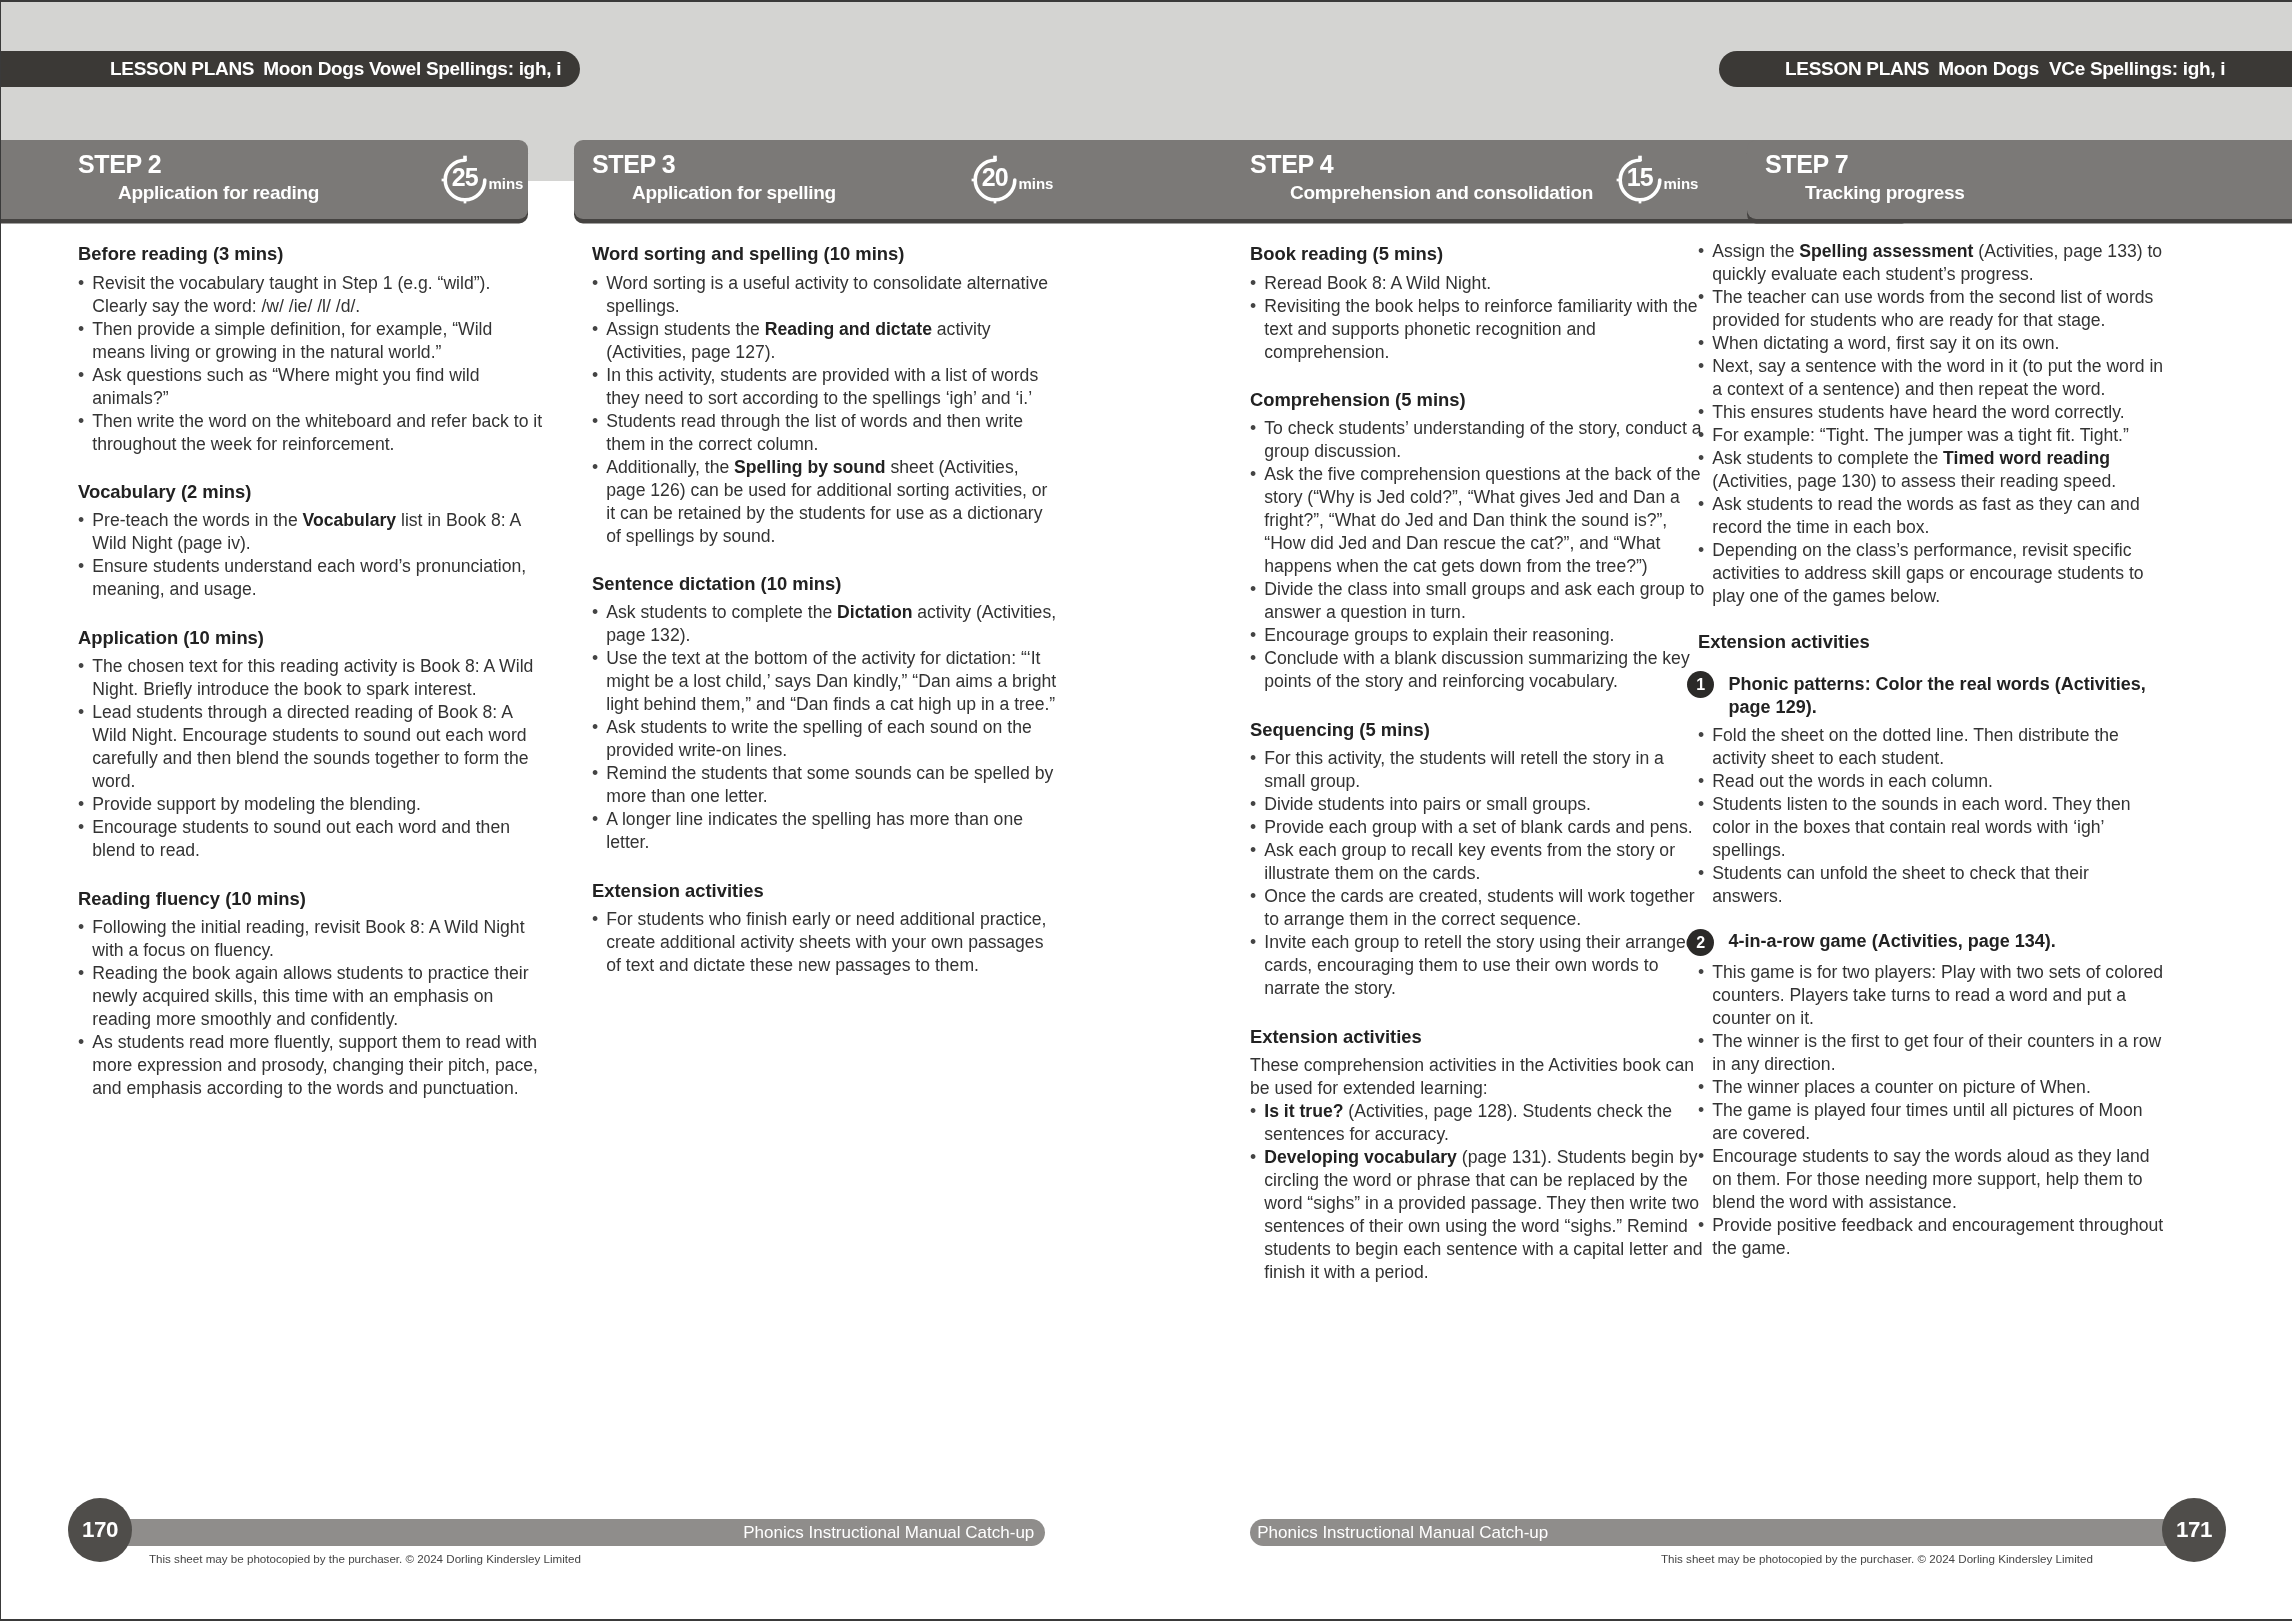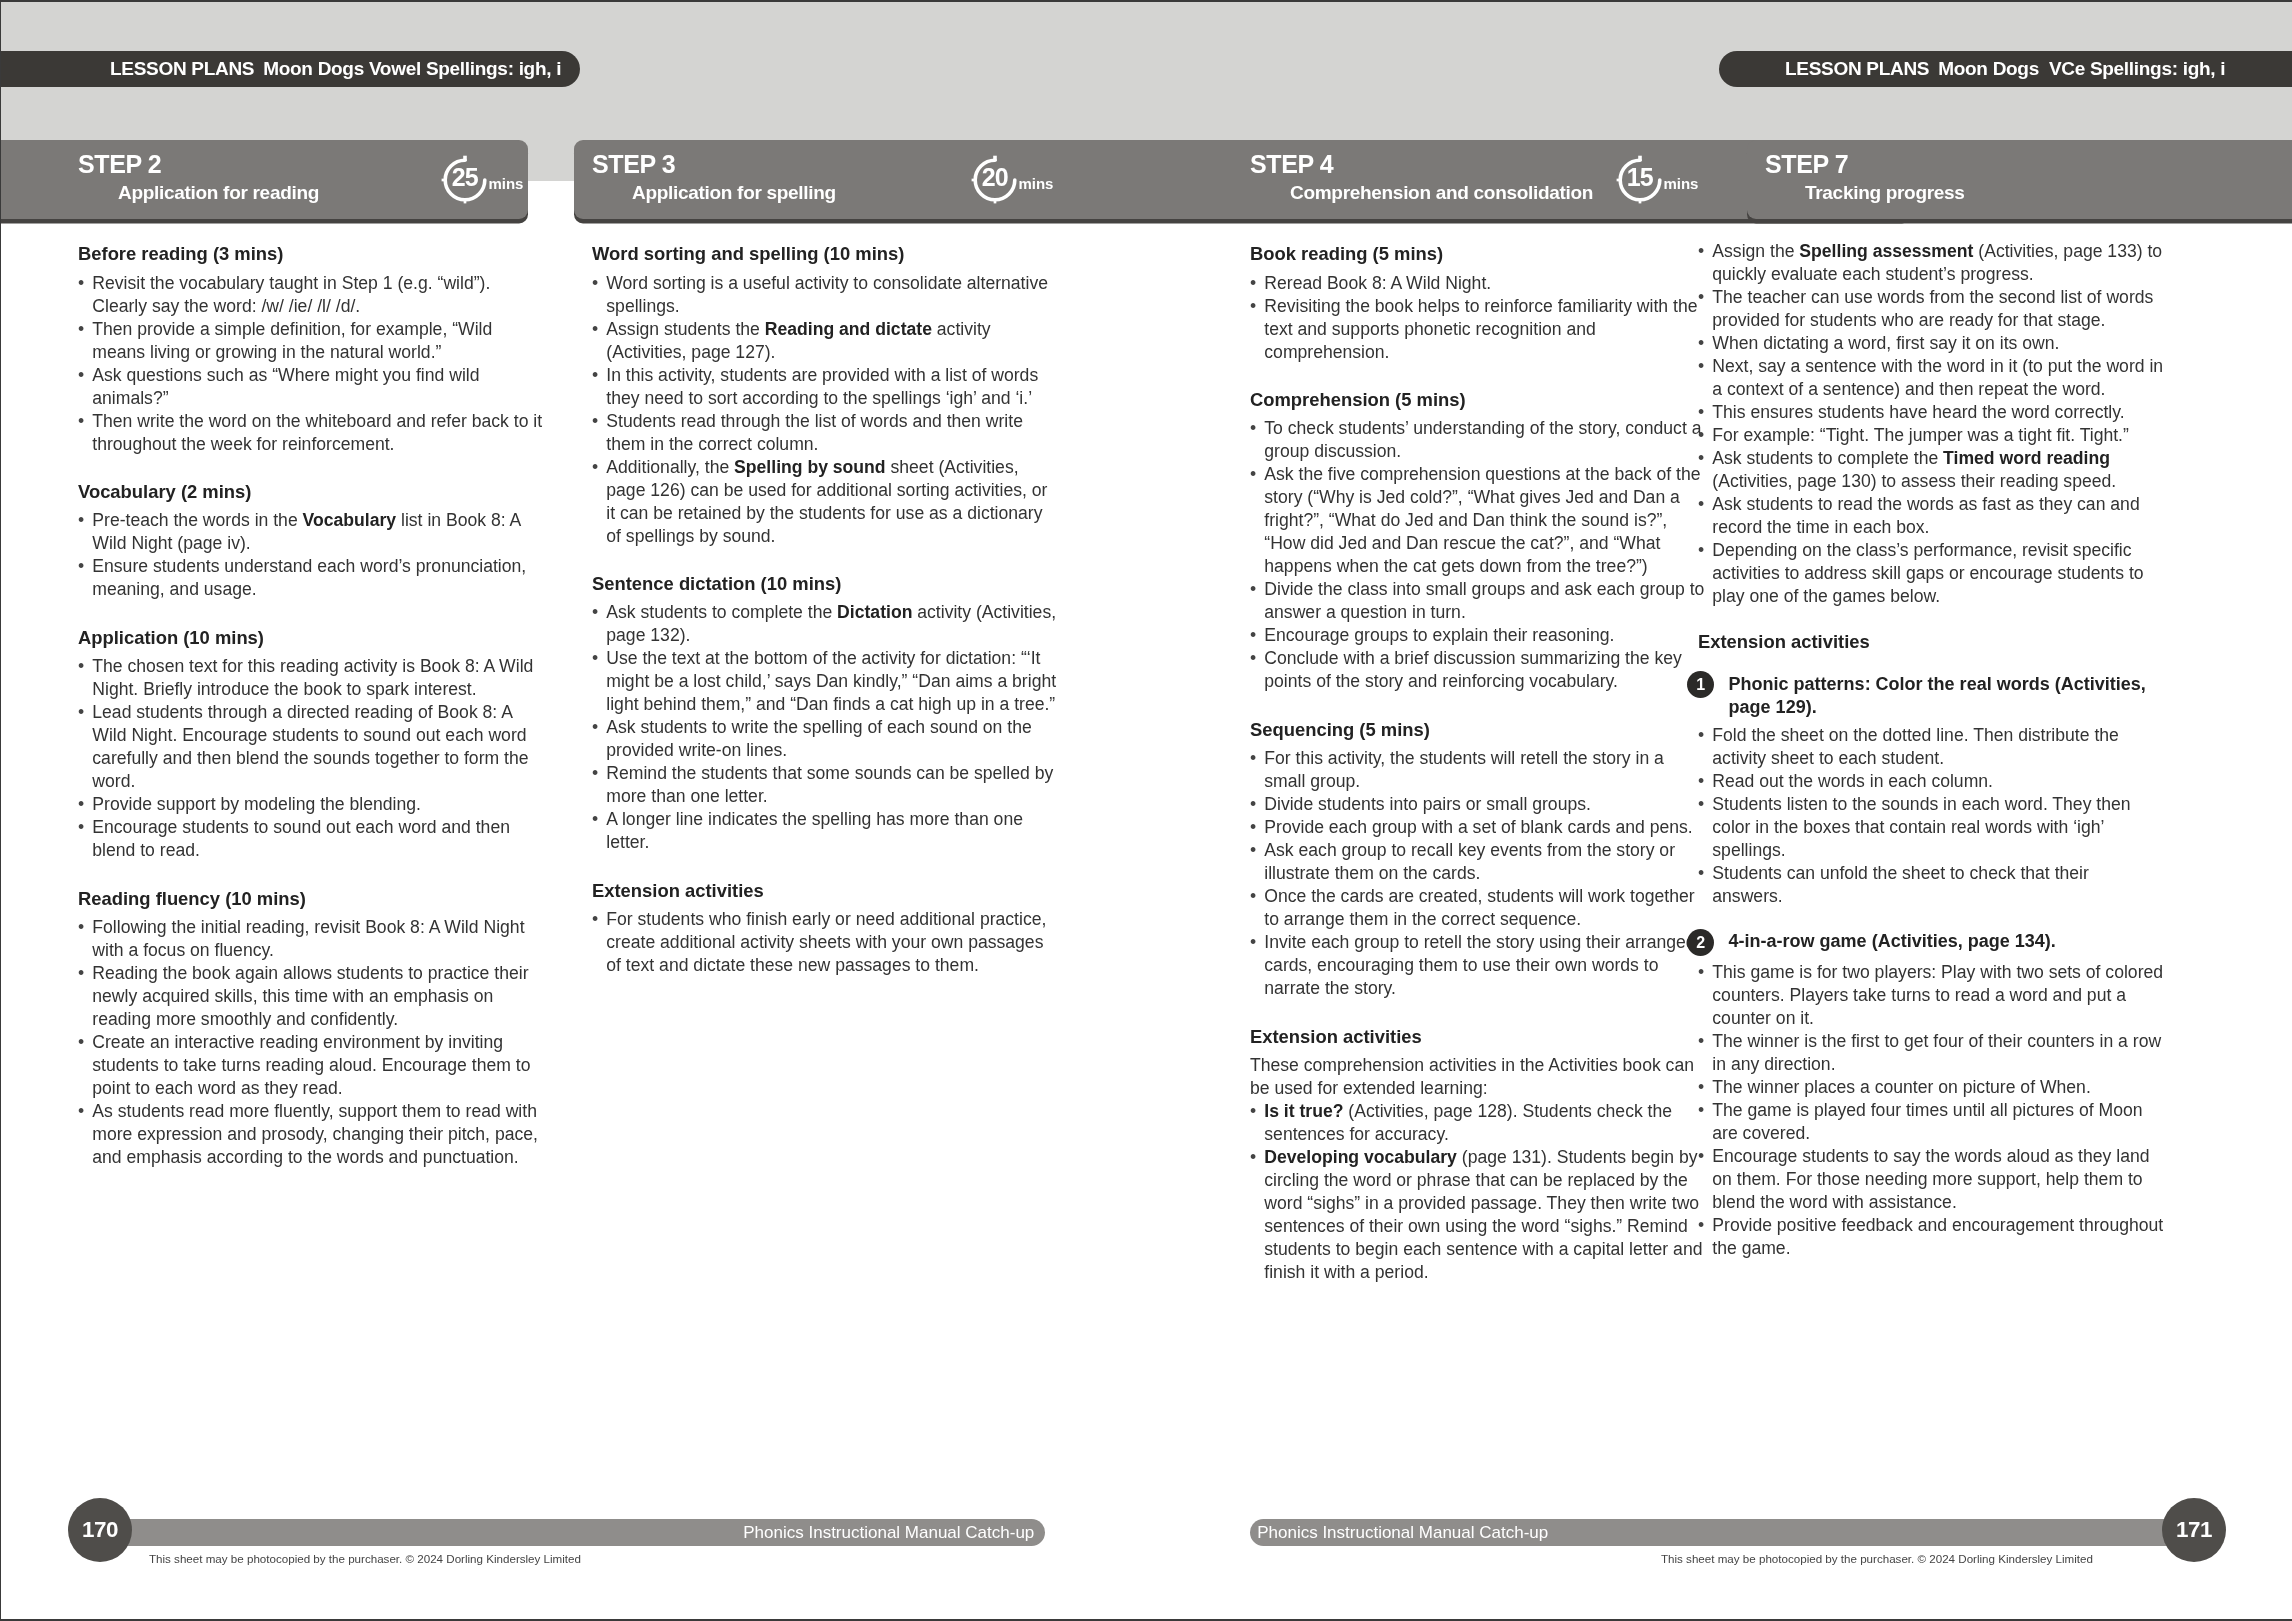--- a/index.html
+++ b/index.html
@@ -149,21 +149,20 @@
         <li>Lead students through a directed reading of Book 8: A Wild Night. Encourage students to sound out each word carefully and then blend the sounds together to form the word.</li>
         <li>Provide support by modeling the blending.</li>
         <li>Encourage students to sound out each word and then blend to read.</li>
       </ul>
     </div>
     <div class="section">
       <div class="sec-h">Reading fluency (10 mins)</div>
       <ul class="bl">
         <li>Following the initial reading, revisit Book 8: A Wild Night with a focus on fluency.</li>
         <li>Reading the book again allows students to practice their newly acquired skills, this time with an emphasis on reading more smoothly and confidently.</li>
-        <li>Create an interactive reading environment by inviting students to take turns reading aloud. Encourage them to point to each word as they read.</li>
         <li>As students read more fluently, support them to read with more expression and prosody, changing their pitch, pace, and emphasis according to the words and punctuation.</li>
       </ul>
     </div>
   </div>
 
   <div class="col c3">
     <div class="section">
       <div class="sec-h">Word sorting and spelling (10 mins)</div>
       <ul class="bl">
         <li>Word sorting is a useful activity to consolidate alternative spellings.</li>
@@ -199,21 +198,21 @@
         <li>Revisiting the book helps to reinforce familiarity with the text and supports phonetic recognition and comprehension.</li>
       </ul>
     </div>
     <div class="section">
       <div class="sec-h">Comprehension (5 mins)</div>
       <ul class="bl">
         <li>To check students’ understanding of the story, conduct a group discussion.</li>
         <li>Ask the five comprehension questions at the back of the story (“Why is Jed cold?”, “What gives Jed and Dan a fright?”, “What do Jed and Dan think the sound is?”, “How did Jed and Dan rescue the cat?”, and “What happens when the cat gets down from the tree?”)</li>
         <li>Divide the class into small groups and ask each group to answer a question in turn.</li>
         <li>Encourage groups to explain their reasoning.</li>
-        <li>Conclude with a brief discussion summarizing the key points of the story and reinforcing vocabulary.</li>
+        <li>Conclude with a blank discussion summarizing the key points of the story and reinforcing vocabulary.</li>
       </ul>
     </div>
     <div class="section">
       <div class="sec-h">Sequencing (5 mins)</div>
       <ul class="bl">
         <li>For this activity, the students will retell the story in a small group.</li>
         <li>Divide students into pairs or small groups.</li>
         <li>Provide each group with a set of blank cards and pens.</li>
         <li>Ask each group to recall key events from the story or illustrate them on the cards.</li>
         <li>Once the cards are created, students will work together to arrange them in the correct sequence.</li>

